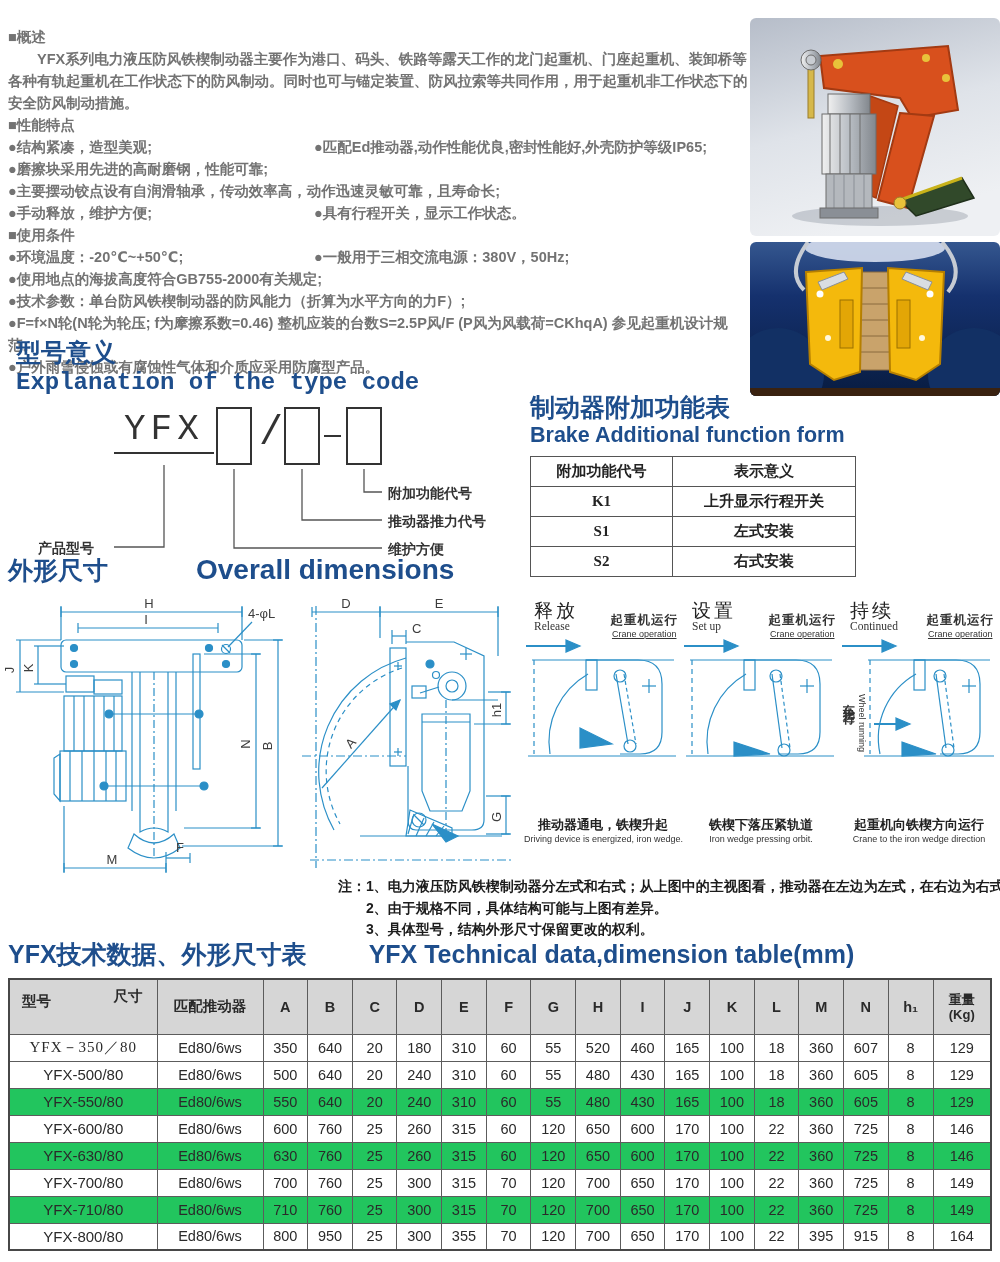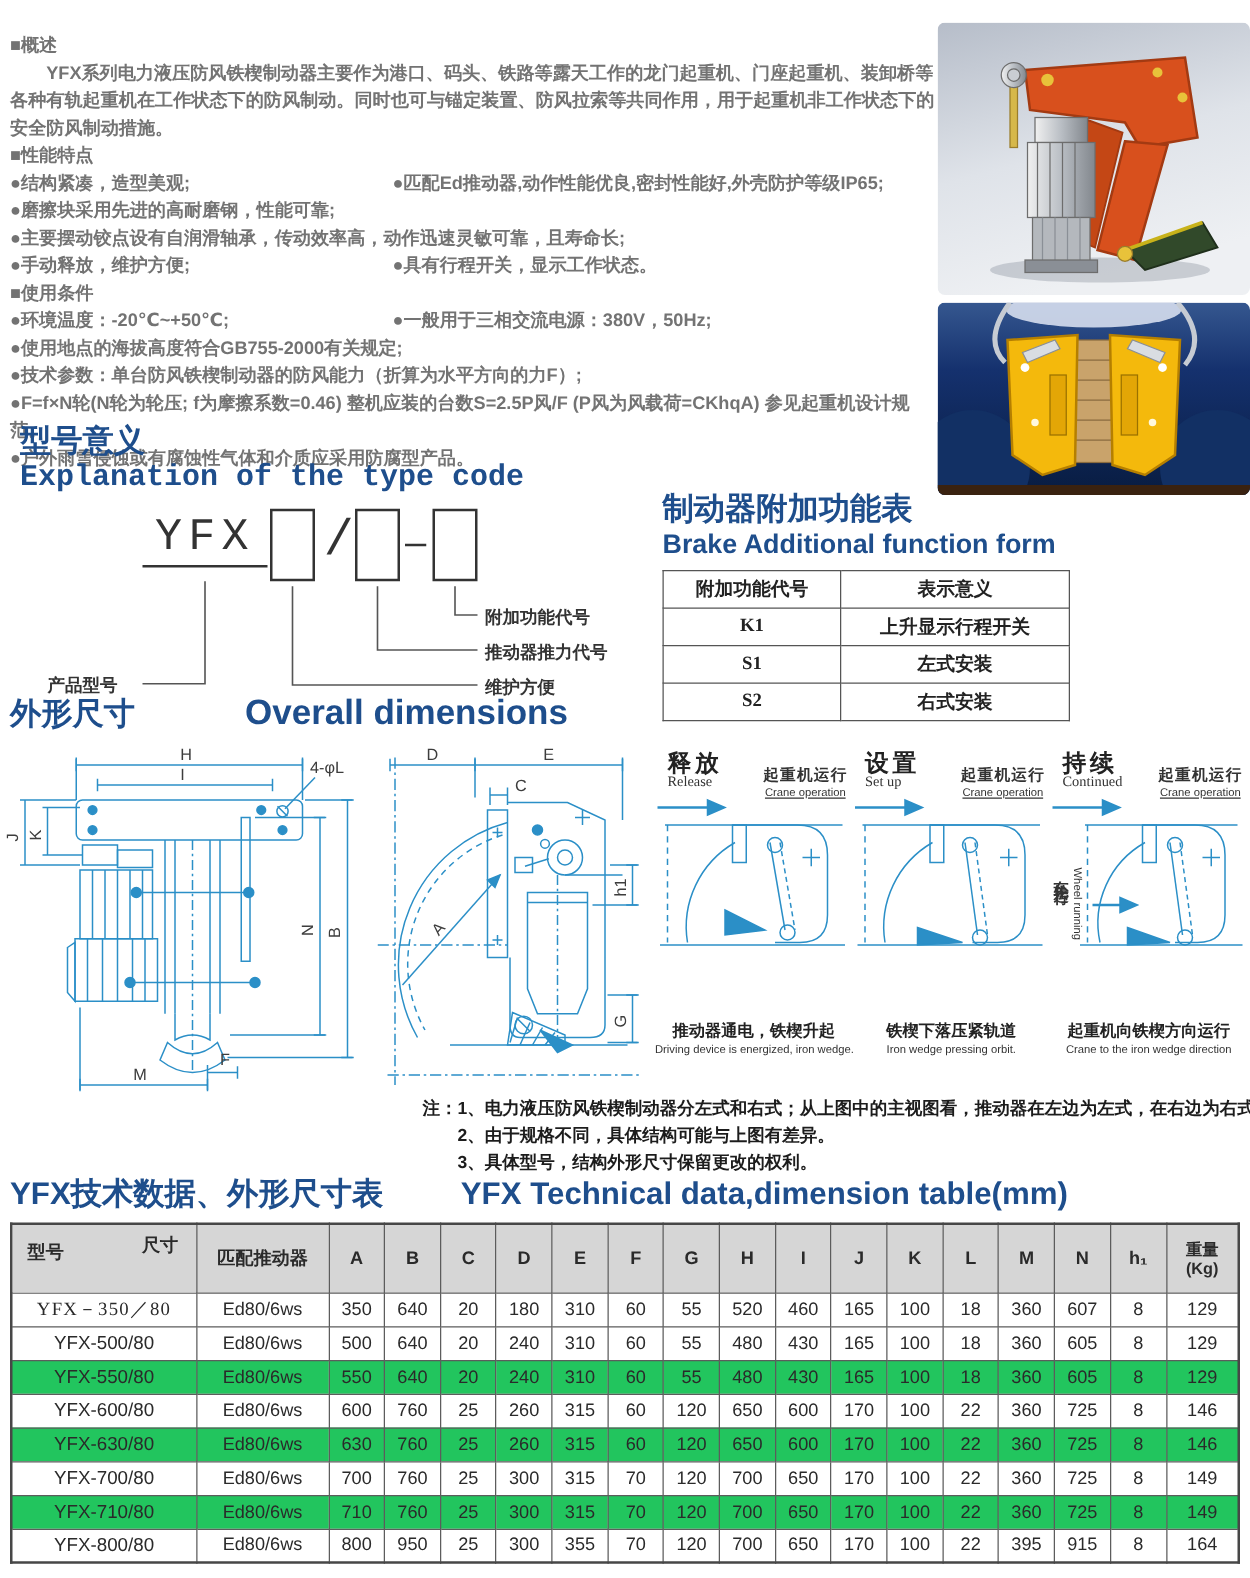--- a/index.html
+++ b/index.html
@@ -49,21 +49,21 @@
   
   .drawing { position:absolute; }
   .front-view { left:4px; top:596px; }
   .side-view { left:302px; top:596px; }
   svg text { fill:#3d3d3d; font-size:13px; font-family:"Liberation Sans",sans-serif; }
   .blue-line { stroke:#2b8fc7; stroke-width:1.2; fill:none; }
 
   
   .op-wrap { position:absolute; left:524px; top:598px; width:476px; display:flex; }
   .op-diag { position:relative; width:158px; height:262px; flex:none; }
-  .od-title-zh { position:absolute; top:0; left:10px; font-size:19px; font-weight:700; color:#222; letter-spacing:3px; }
+  .od-title-zh { position:absolute; top:0; left:10px; font-size:19px; font-weight:400; color:#222; letter-spacing:3px; }
   .od-title-en { position:absolute; top:22px; left:10px; font-size:11.5px; color:#333; font-family:"Liberation Serif",serif; }
   .crane-label { position:absolute; top:14px; right:4px; text-align:center; }
   .crane-zh { font-size:12.5px; color:#333; font-weight:600; letter-spacing:1px; }
   .crane-en { font-size:9px; color:#333;text-decoration:underline; }
   .op-svg { position:absolute; top:34px; left:0; }
   .od-cap-zh { position:absolute; top:218px; width:100%; text-align:center; font-size:13px; font-weight:700; color:#222; white-space:nowrap; }
   .od-cap-en { position:absolute; top:236px; width:100%; text-align:center; font-size:9px; color:#333; white-space:nowrap; }
   .wheel-running { position:absolute; left:0px; top:96px; display:flex; }
   .wheel-running .wz { writing-mode:vertical-rl; font-size:12px; font-weight:600; letter-spacing:3px; color:#333; }
   .wheel-running .we { writing-mode:vertical-rl; font-size:9px; color:#333; }

